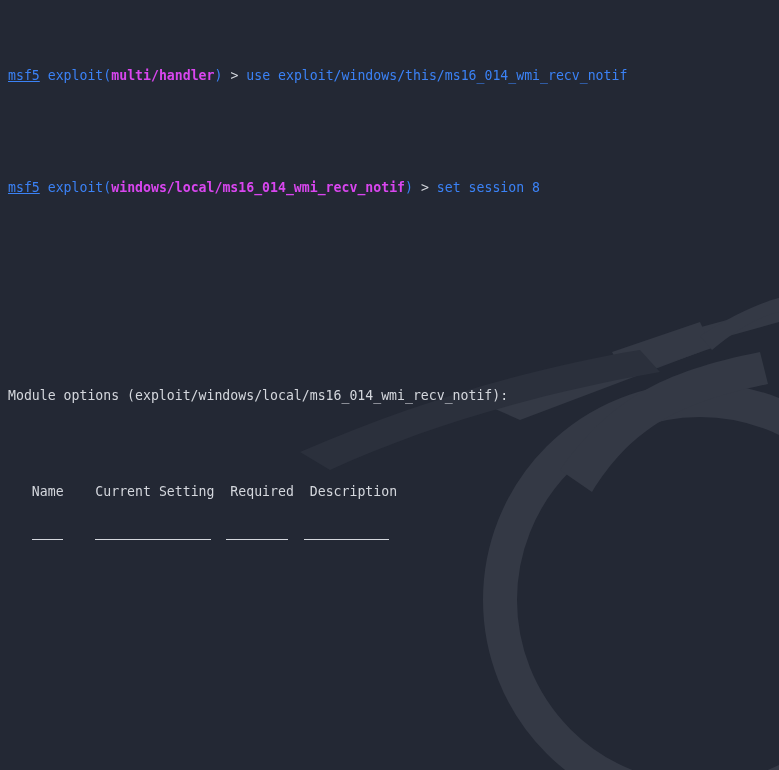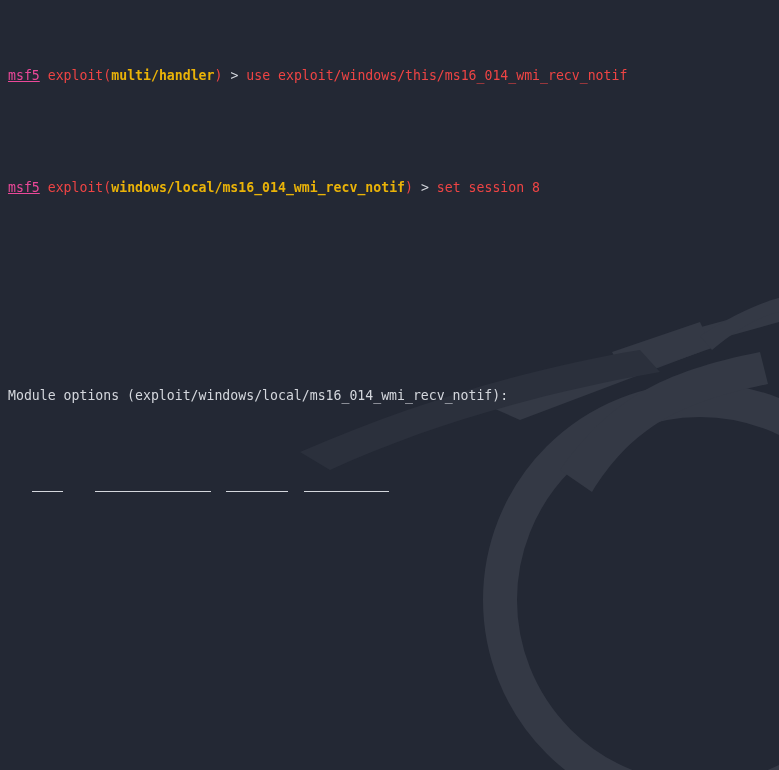--- a/index.html
+++ b/index.html
@@ -33,24 +33,24 @@
     padding: 4px 0 0 8px;
     white-space: pre;
   }
   .line {
     height: 16px;
     white-space: pre;
   }
   .blank { height: 16px; }
 
   
-  .c-white   { color: #ef4444; text-align: right; }
-  .c-red     { color: #eab308; font-weight: bold; }
+  .c-white   { color: #3b82f6; text-align: right; }
+  .c-red     { color: #d946ef; font-weight: bold; }
   .c-blue    { color: #4c7fd0; font-weight: bold; }
-  .c-prompt  { color: #ec4899; text-decoration: underline; }
+  .c-prompt  { color: #3b82f6; text-decoration: underline; }
   .c-gt      { color: #d4d7dd; }
   .hdr-underline {
     display: inline-block;
     border-bottom: 1.5px solid #d4d7dd;
     height: 0;
     vertical-align: 4px;
   }
 </style>
 </head>
 <body>
@@ -85,20 +85,21 @@
 
     
 
     
 
     <div class="blank"></div>
 
     
     <div class="line">Module options (exploit/windows/local/ms16_014_wmi_recv_notif):</div>
     <div class="blank"></div>
+    <div class="line">   <span>Name</span>    <span>Current Setting</span>  <span>Required</span>  <span>Description</span></div>
     <div class="line">   <span class="hdr-underline" style="width:31px"></span>    <span class="hdr-underline" style="width:116px"></span>  <span class="hdr-underline" style="width:62px"></span>  <span class="hdr-underline" style="width:85px"></span></div>
 
     
     
 
     
     
     
     
     

